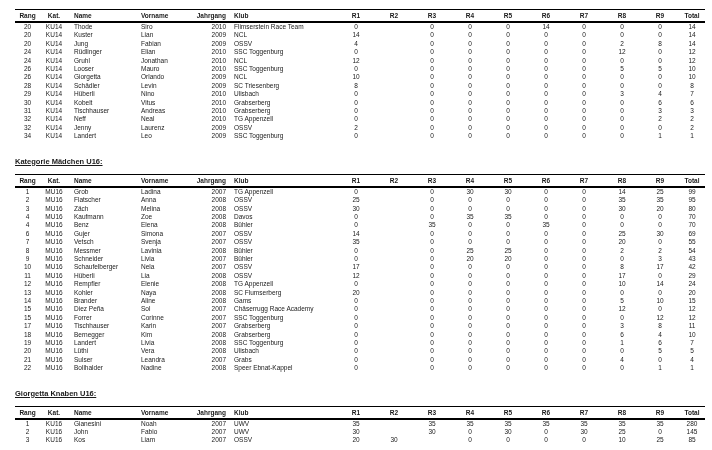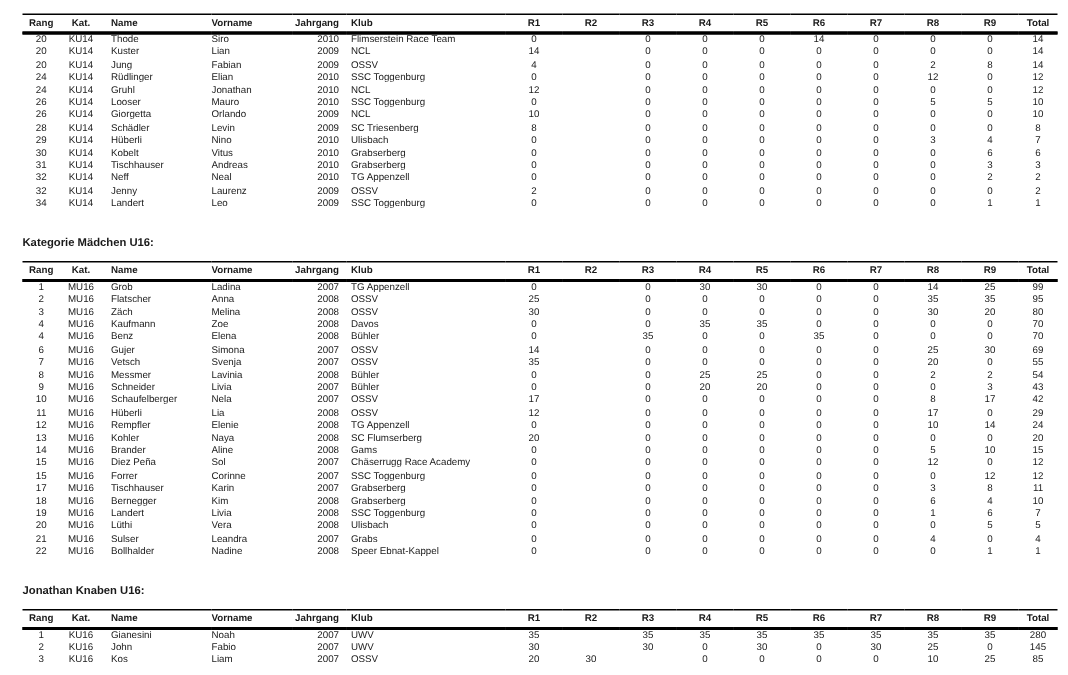--- a/index.html
+++ b/index.html
@@ -9,20 +9,21 @@
     font-family: "Liberation Sans", sans-serif;
     color: #1a1a1a;
     overflow: hidden;
   }
   .page { padding: 9px 7px 0 15px; }
   .section-heading {
     font-size: 7.5px;
     font-weight: bold;
     margin: 16px 0 8px 0;
     line-height: 9px;
+    text-decoration: underline;
   }
   table.results {
     border-collapse: collapse;
     table-layout: fixed;
     width: 690px;
   }
   table.results thead tr {
     border-top: 1px solid #000;
     border-bottom: 2px solid #000;
   }
@@ -771,21 +772,21 @@
             <td class="al-center">0</td>
             <td class="al-center">0</td>
             <td class="al-center">0</td>
             <td class="al-center">0</td>
             <td class="al-center">0</td>
             <td class="al-center">1</td>
             <td class="al-center">1</td>
           </tr>
         </tbody>
       </table>
-      <div class="section-heading">Jonathan Knaben U16:</div>
+      <div class="section-heading">Giorgetta Knaben U16:</div>
       <table class="results">
         <colgroup>
           <col style="width: 25px;">
           <col style="width: 28px;">
           <col style="width: 73px;">
           <col style="width: 54px;">
           <col style="width: 36px;">
           <col style="width: 106px;">
           <col style="width: 38px;">
           <col style="width: 38px;">

